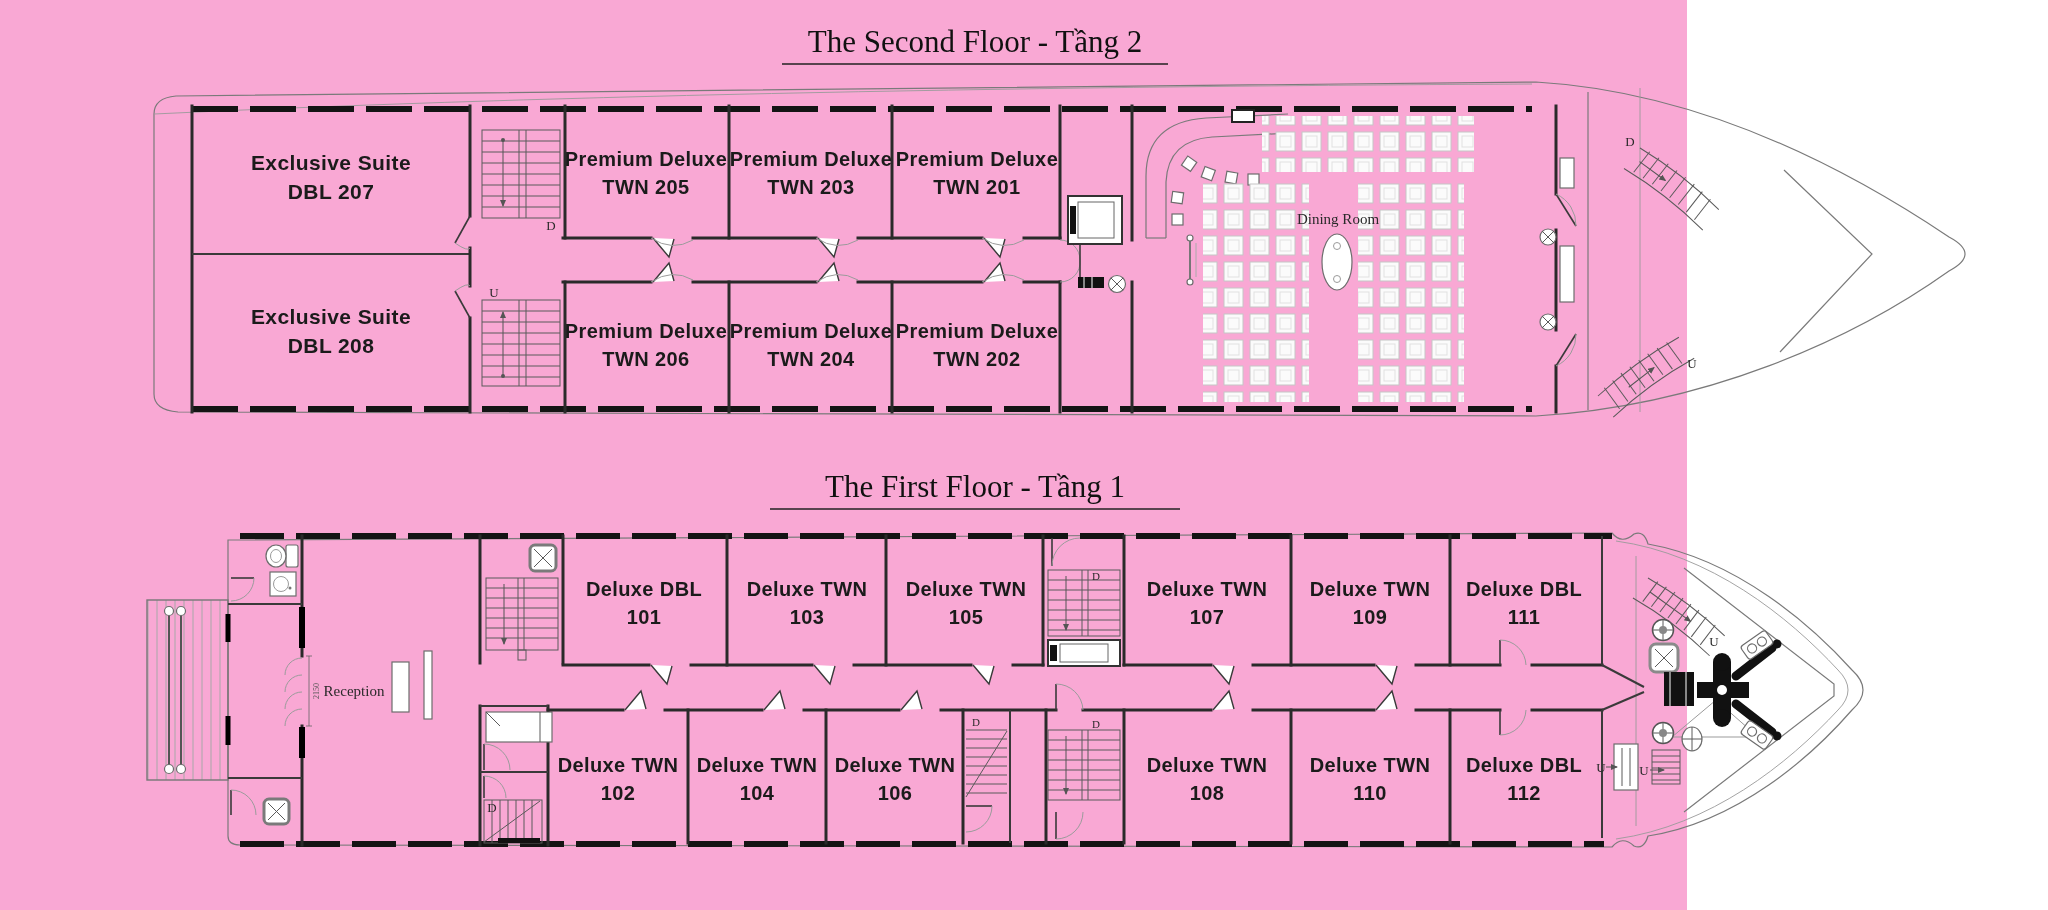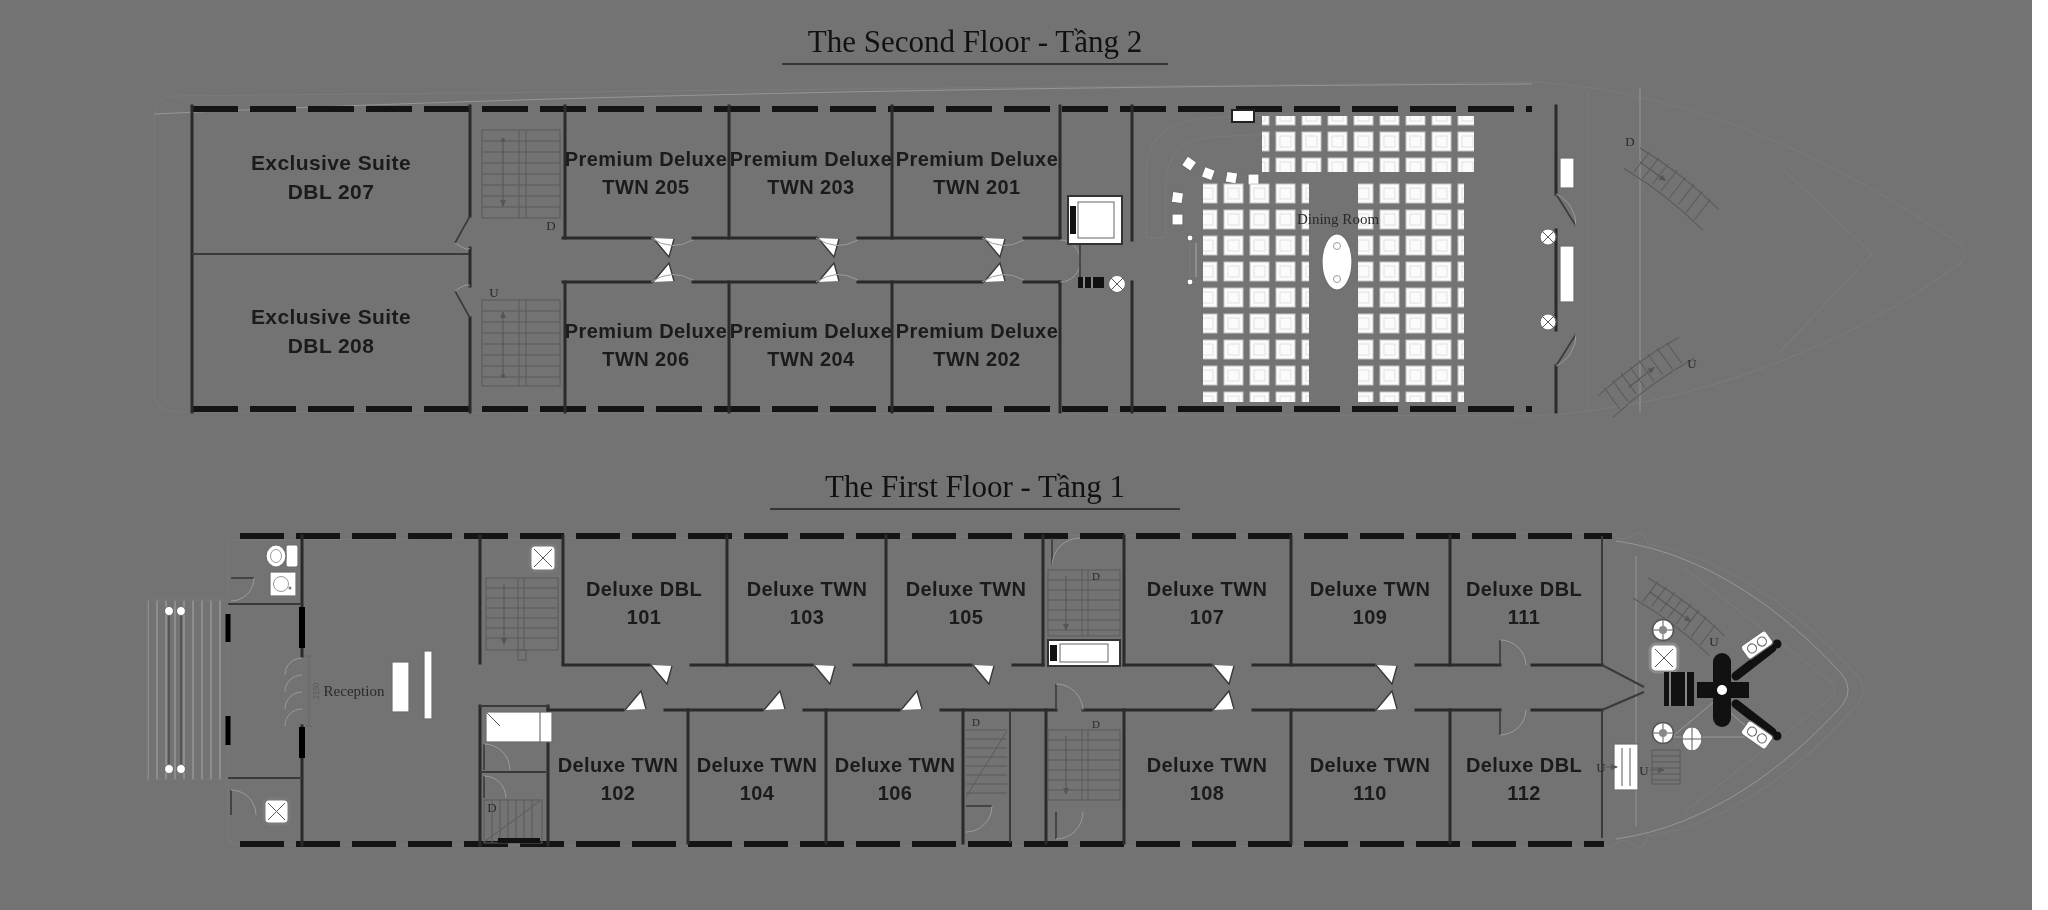--- a/index.html
+++ b/index.html
@@ -1,16 +1,16 @@
 <!DOCTYPE html>
 <html><head>
 <meta charset="utf-8">
 <style>
   html,body{margin:0;padding:0;background:#ffffff;}
-  .stage{width:2032px;height:910px;position:relative;background:#737373;}
+  .stage{width:1687px;height:910px;position:relative;background:#f9a8d4;}
   svg{display:block;}
   .thin{stroke:#7a7a7a;stroke-width:1.2;fill:none;}
   .hair{stroke:#9a9a9a;stroke-width:0.9;fill:none;}
   .wall{stroke:#2a2a2a;stroke-width:3;fill:none;stroke-linecap:square;}
   .wall2{stroke:#3a3a3a;stroke-width:2;fill:none;}
   .band{stroke:#141414;stroke-width:6;fill:none;}
   .stair{stroke:#5a5a5a;stroke-width:1;fill:none;}
   .arc{stroke:#9b9b9b;stroke-width:1;fill:none;}
   .leaf{stroke:#3a3a3a;stroke-width:1.6;fill:none;}
   .notch{stroke:#3a3a3a;stroke-width:1.4;fill:#ffffff;}

